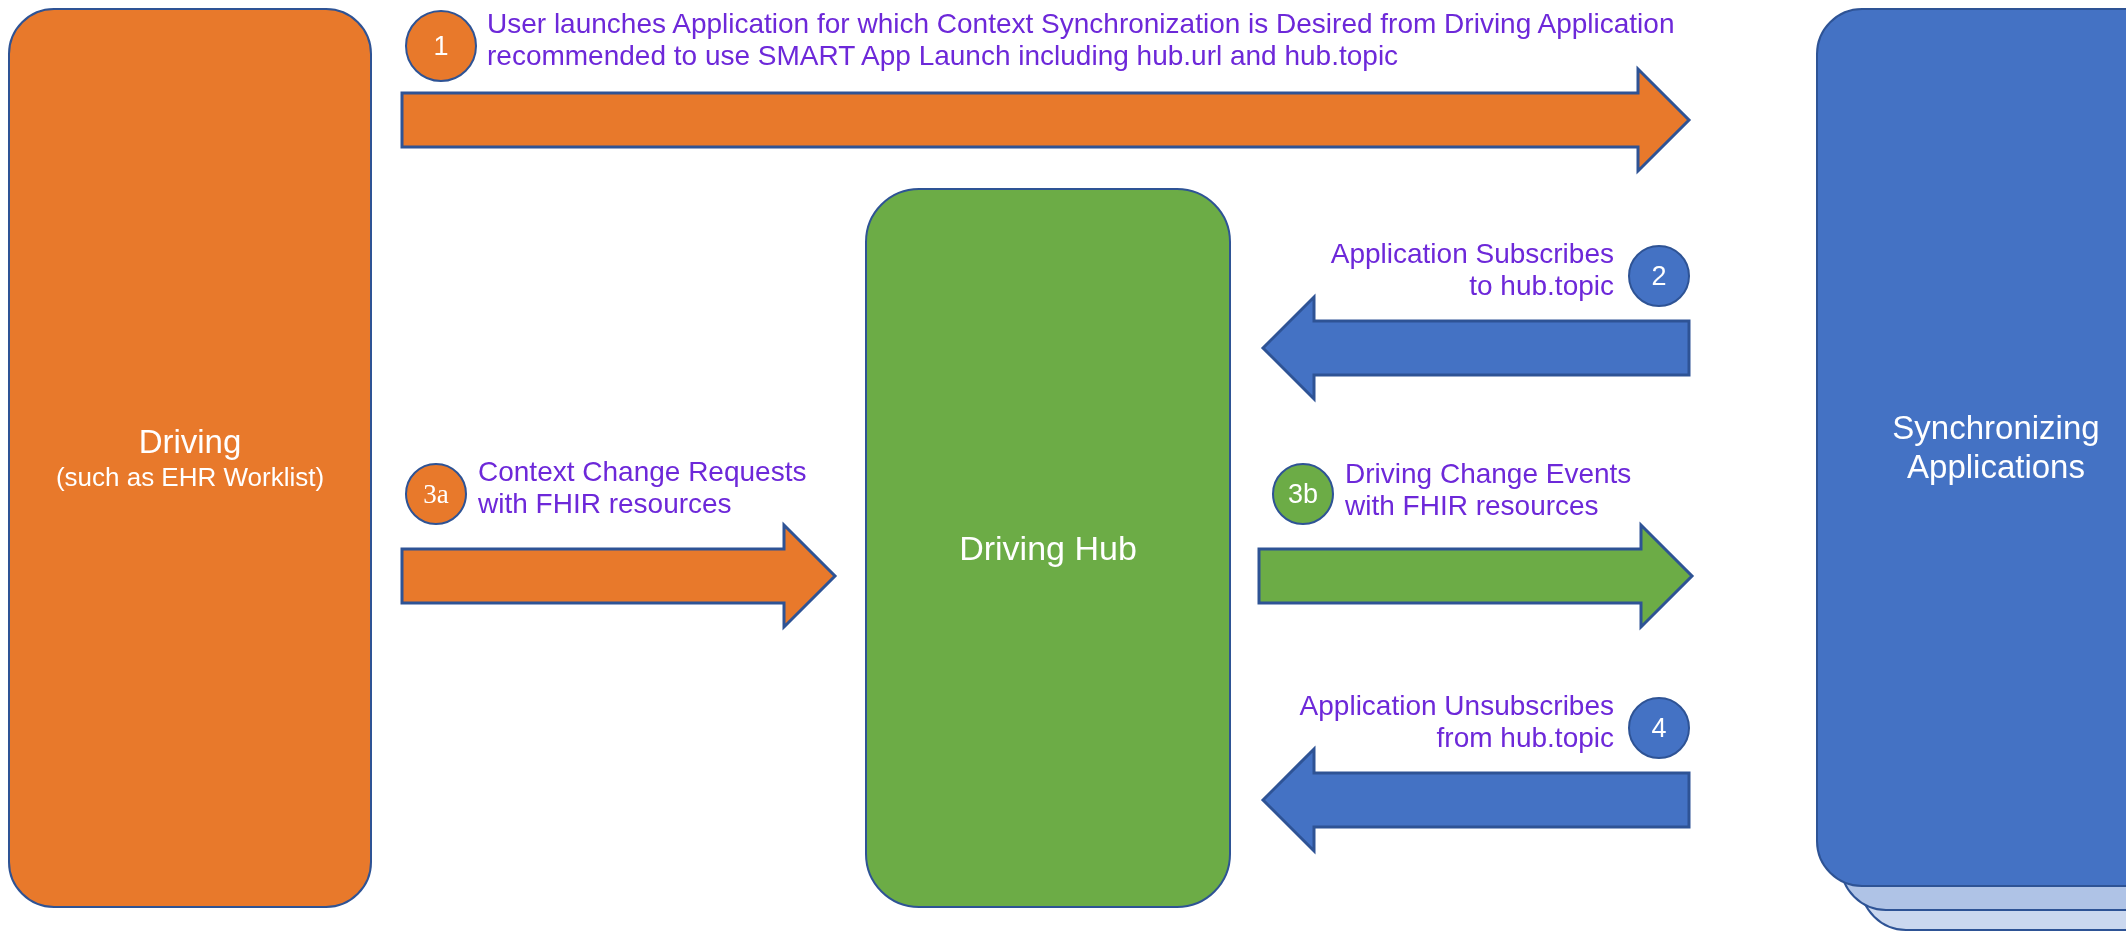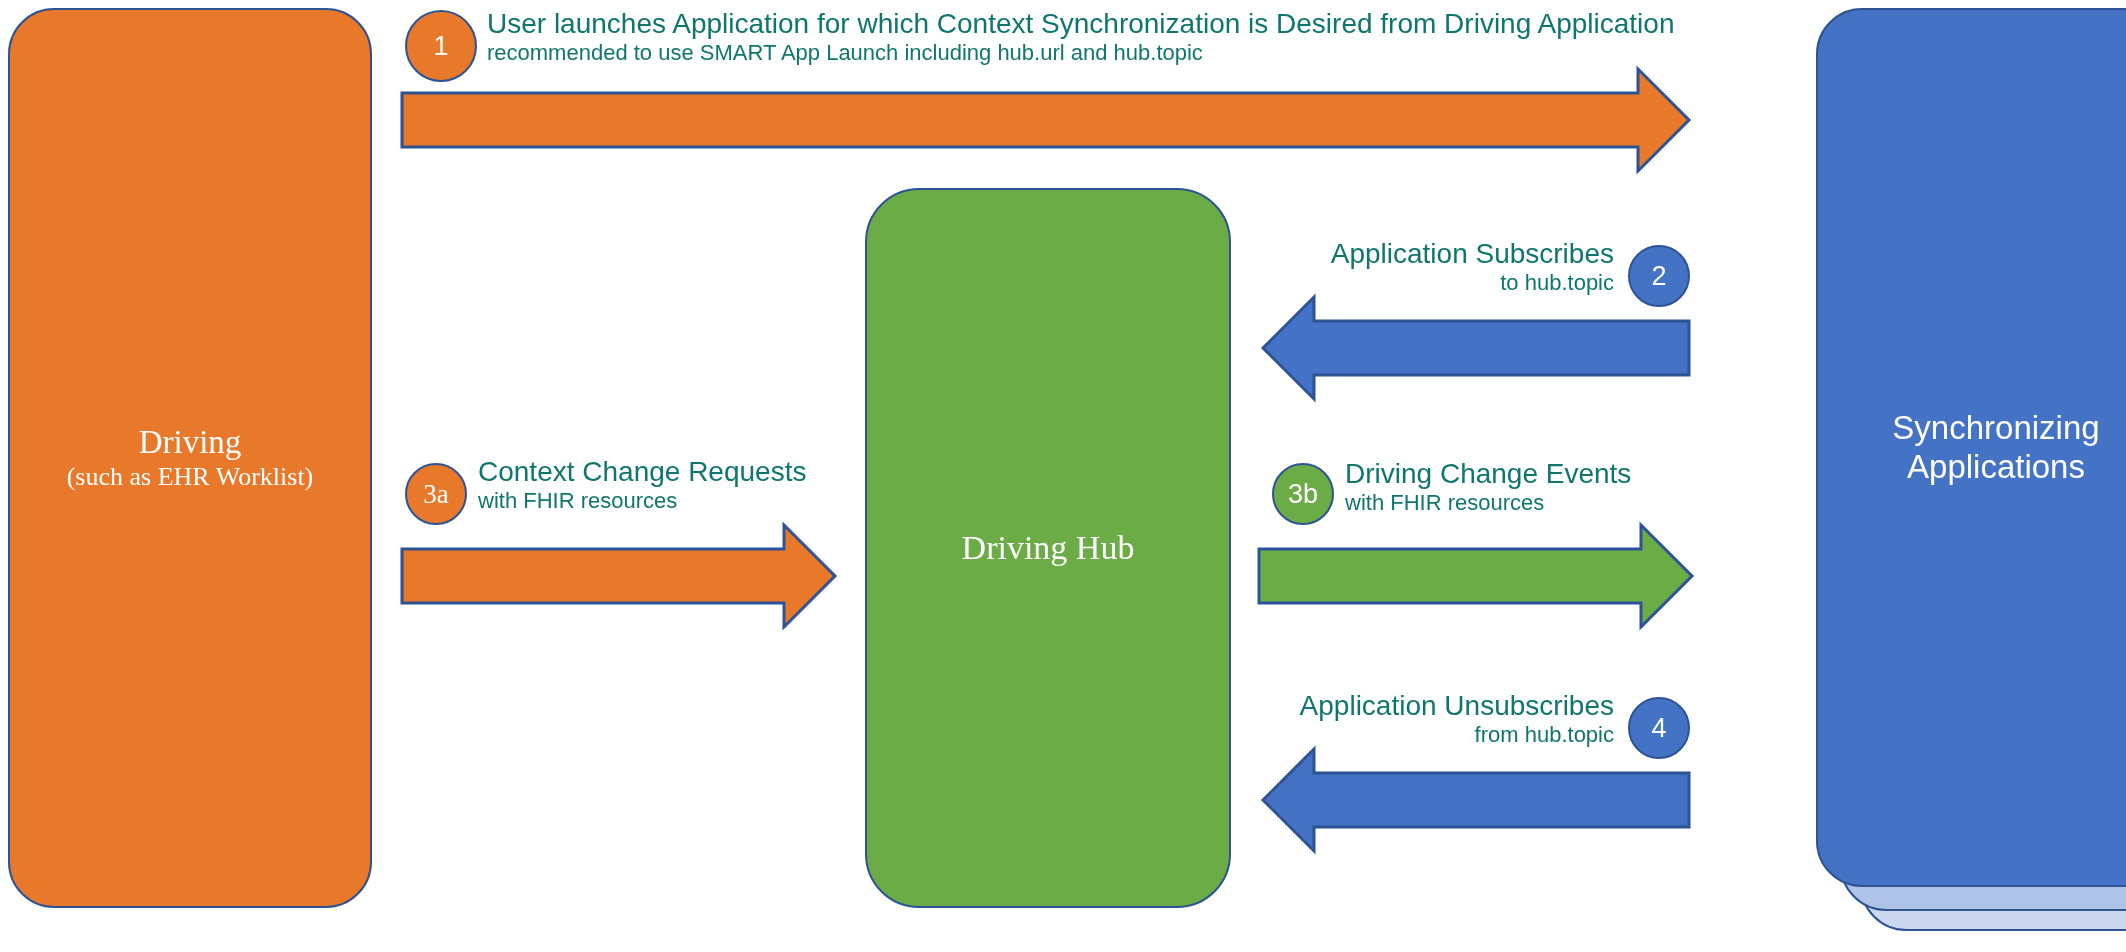--- a/index.html
+++ b/index.html
@@ -23,21 +23,20 @@
   .actor {
     position: absolute;
     border: 2px solid #2E5395;
     border-radius: 46px;
     box-sizing: border-box;
     display: flex;
     align-items: center;
     justify-content: center;
     text-align: center;
     color: #ffffff;
-    font-family: Liberation Serif, serif;
   }
   .actor-label {
     line-height: 1.18;
     text-align: center;
     width: 100%;
     padding: 0 8px;
     box-sizing: border-box;
   }
   .actor-line-1, .actor-line-2 { font-size: 33px; display: block; }
   .actor-line-3 { font-size: 26px; display: block; }
@@ -104,25 +103,25 @@
     font-size: 27px;
     line-height: 1;
   }
   .step-circle.orange { background: #E8792B; }
   .step-circle.blue   { background: #4472C4; }
   .step-circle.green  { background: #6CAC46; }
 
   
   .caption {
     position: absolute;
-    color: #0f766e;
+    color: #6d28d9;
     line-height: 1.16;
   }
   .cap-main { font-size: 28px; display: block; white-space: nowrap; }
-  .cap-sub  { font-size: 22px; display: block; white-space: nowrap; }
+  .cap-sub  { font-size: 28px; display: block; white-space: nowrap; }
   .cap-right { text-align: right; }
   .cap-left  { text-align: left; }
 </style>
 </head>
 <body>
 
 <div id="canvas">
 
   <div class="actor" id="driving-app">
     <div class="actor-label">

